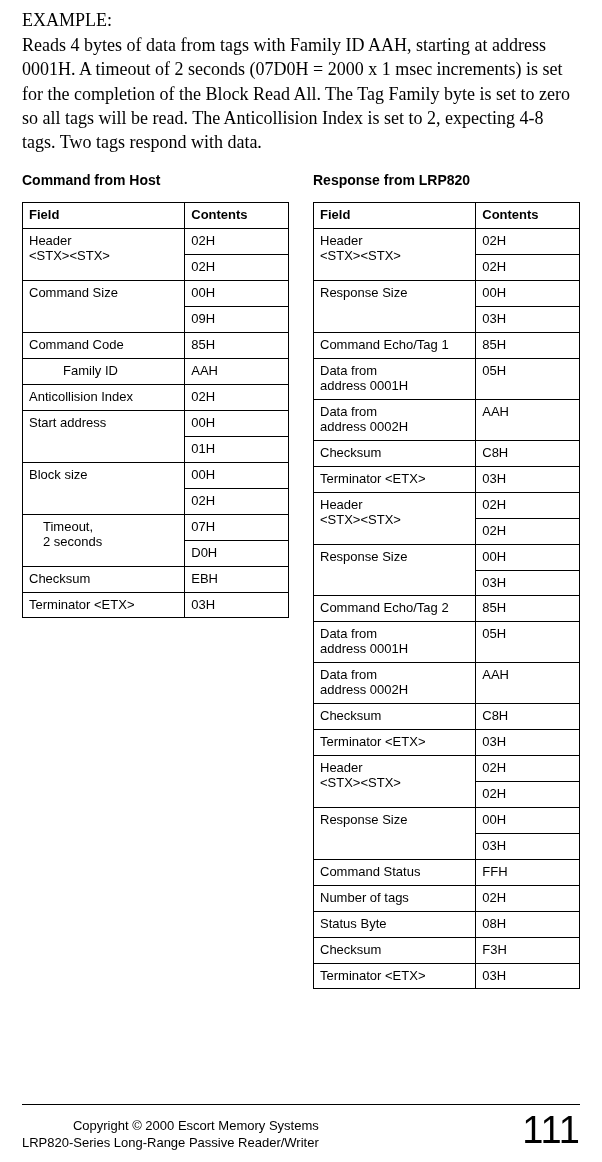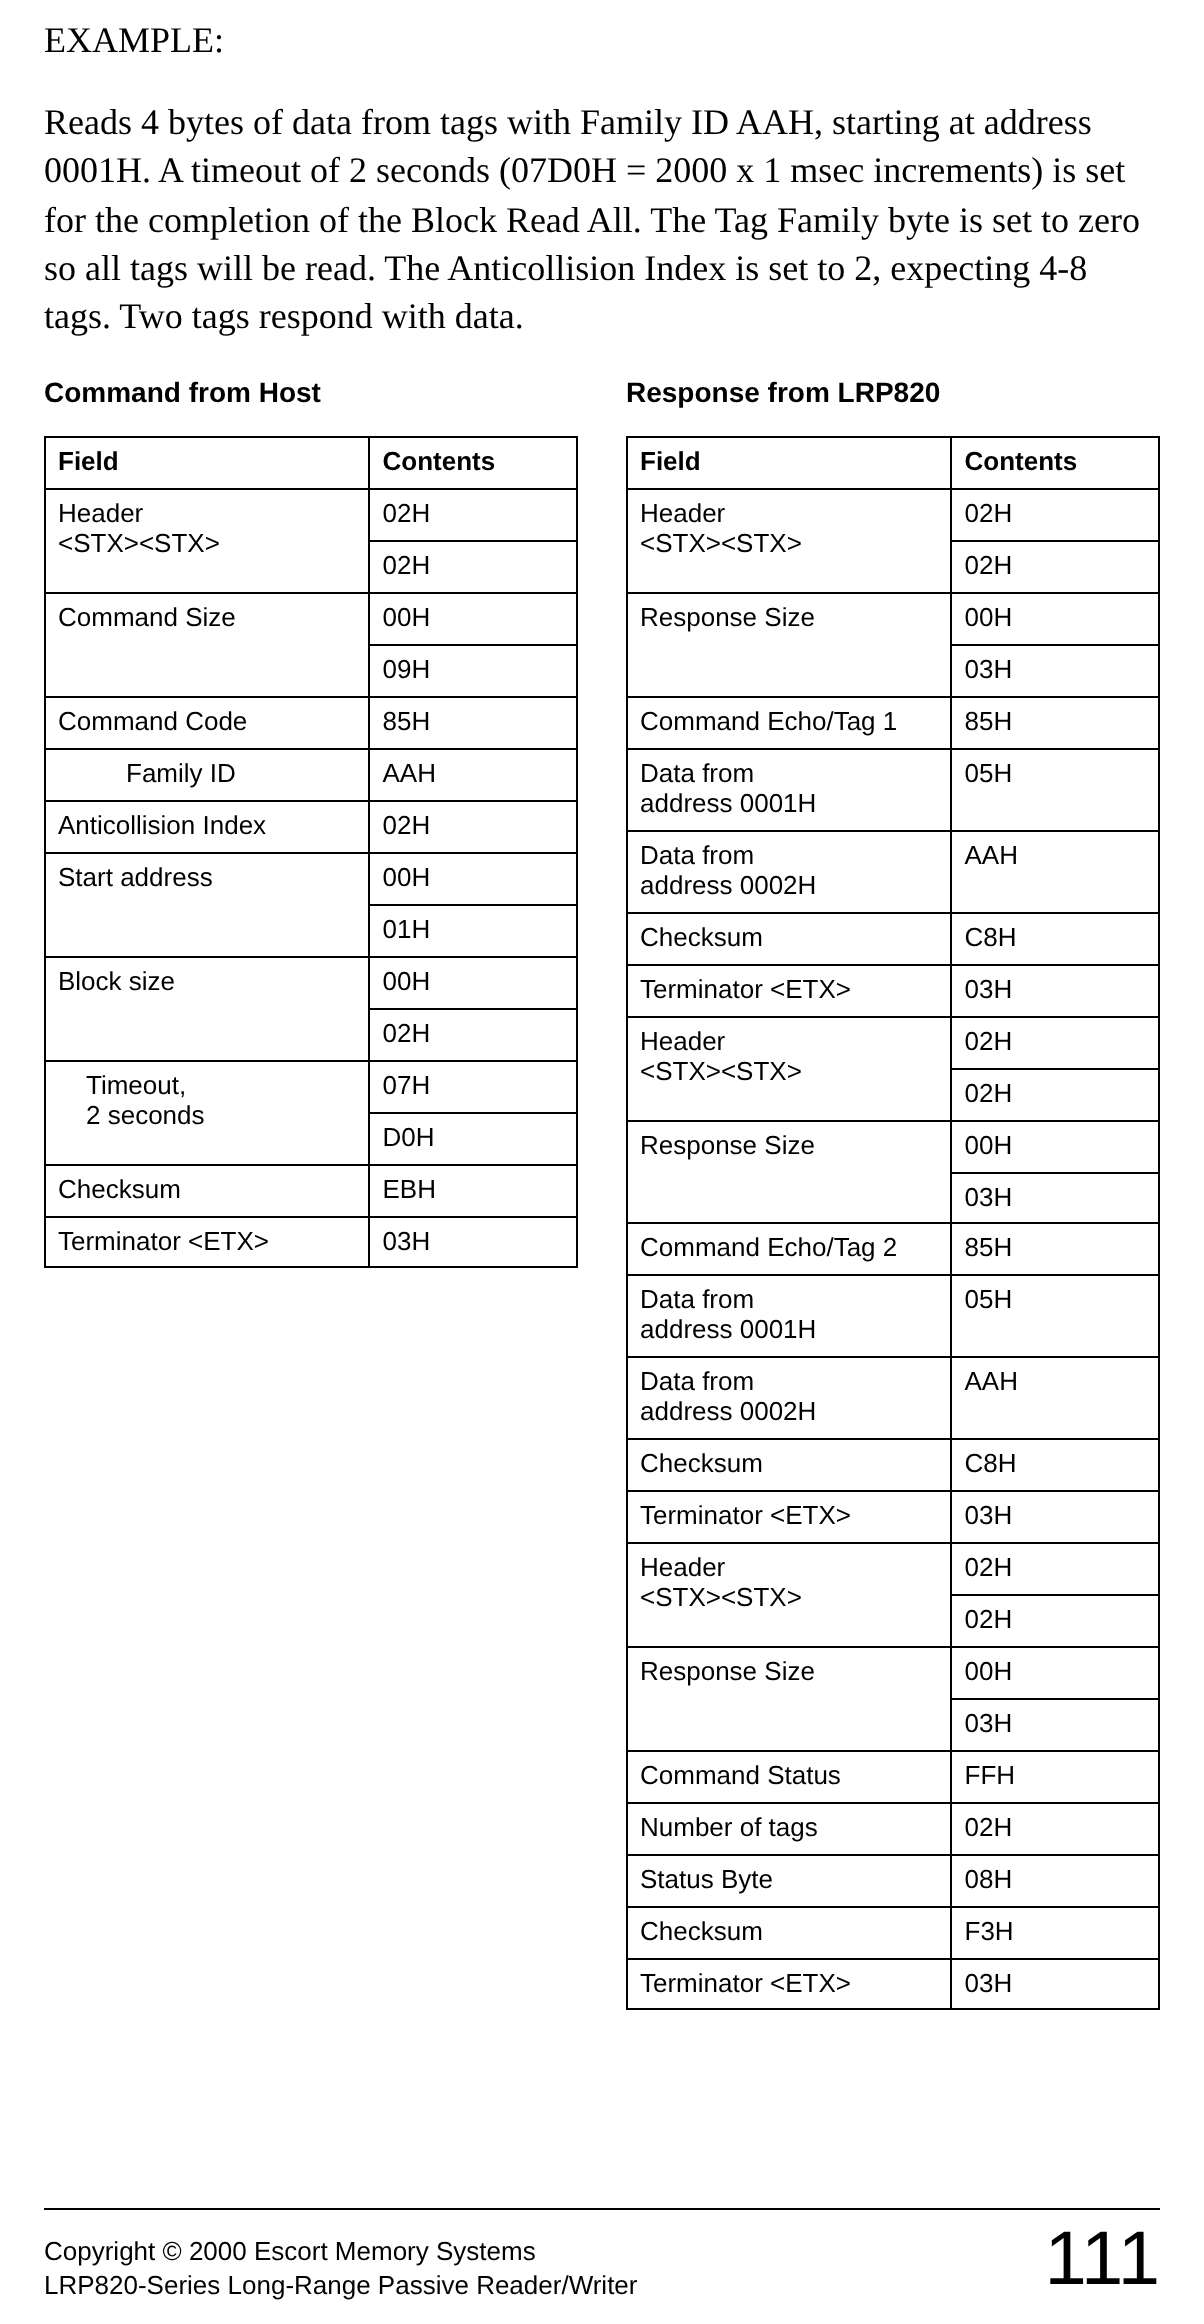--- a/index.html
+++ b/index.html
@@ -11,21 +11,21 @@
     font-family: "Times New Roman", Times, serif;
   }
   .page {
     width: 602px;
     min-height: 1162px;
     padding: 10px 22px 14px 22px;
     position: relative;
   }
   .example-label {
     font-size: 18px;
-    margin: 0 0 18px 0;
+    margin: 0 0 2px 0;
   }
   .paragraph {
     font-size: 18px;
     line-height: 1.35;
     margin: 0 0 18px 0;
   }
   .columns {
     display: flex;
     gap: 24px;
     font-family: Arial, Helvetica, sans-serif;
@@ -65,20 +65,21 @@
     font-family: Arial, Helvetica, sans-serif;
   }
   .footer-line {
     border-top: 1px solid #000;
     margin-bottom: 4px;
   }
   .footer-row {
     display: flex;
     justify-content: space-between;
     align-items: flex-end;
+    text-align: right;
   }
   .footer-text {
     font-size: 13px;
     line-height: 1.3;
   }
   .footer-page {
     font-size: 38px;
     font-weight: normal;
     font-family: Arial, Helvetica, sans-serif;
   }

